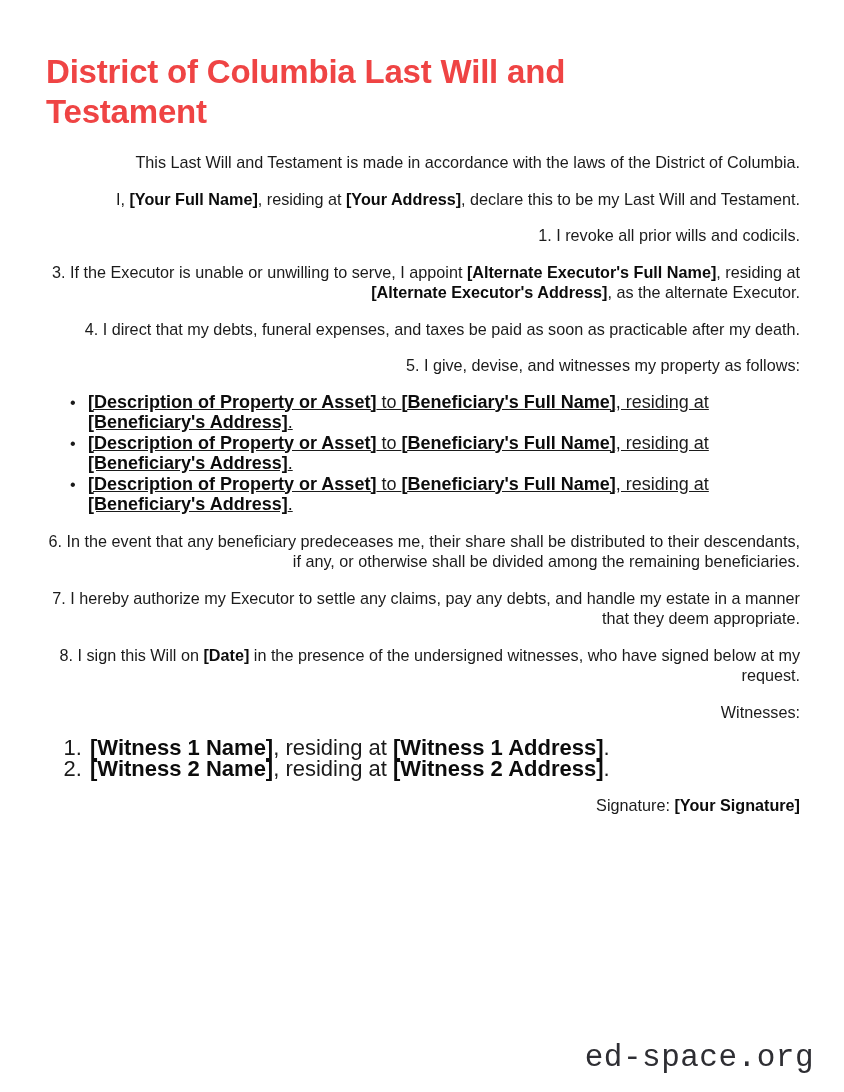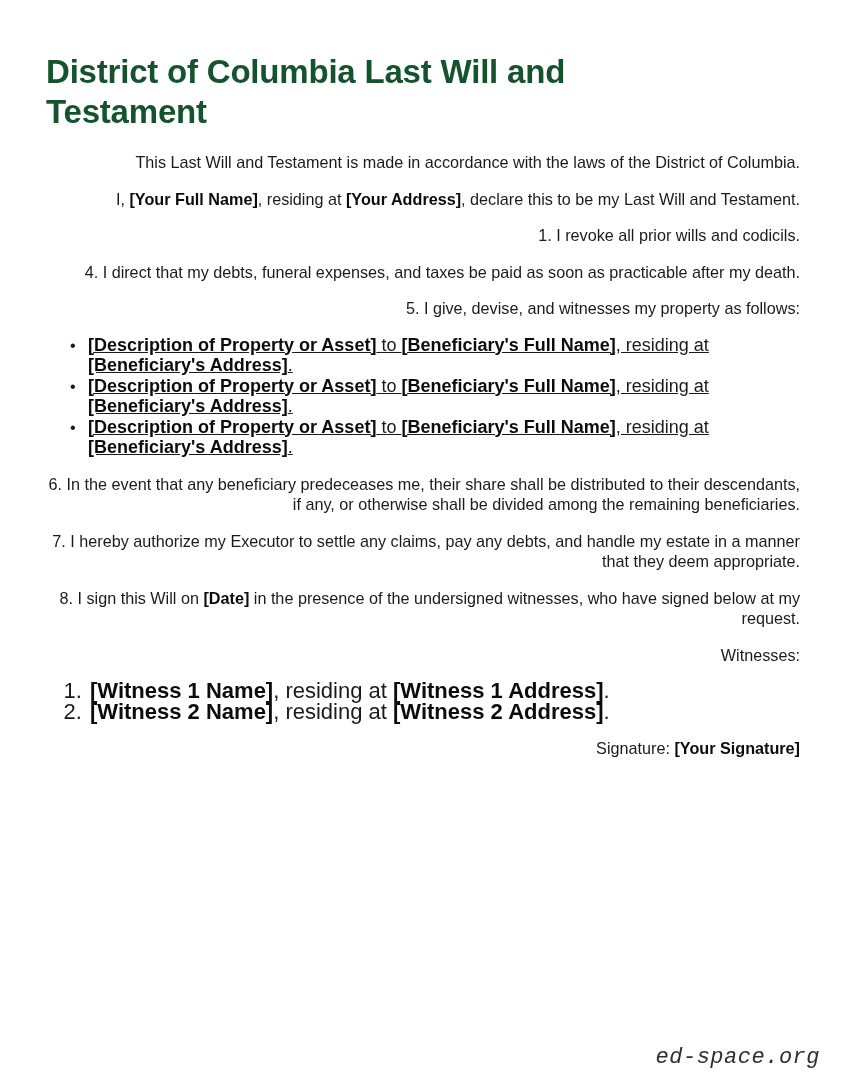--- a/index.html
+++ b/index.html
@@ -33,21 +33,21 @@
     top: 52px;
     width: 754px;
   }
 
   h1.doc-title {
     font-size: 33px;
     line-height: 40px;
     font-weight: bold;
     letter-spacing: -0.2px;
     margin: 0 0 20px 0;
-    color: #14532d;
+    color: #ef4444;
     max-width: 640px;
   }
 
   p.para {
     font-size: 16.2px;
     line-height: 20.5px;
     margin: 0 0 16px 0;
     color: #1b1b1b;
     text-align: right;
   }
@@ -94,46 +94,46 @@
     font-size: 22px;
     line-height: 20.5px;
     margin: 0;
     padding-left: 2px;
   }
 
   .spacer-top { margin-top: 14px; }
 
   .watermark {
     position: absolute;
-    right: 24px;
+    right: 30px;
     bottom: 16px;
     font-family: "Liberation Mono", "DejaVu Sans Mono", monospace;
-    font-size: 22px;
+    font-size: 31px;
     line-height: 36px;
     letter-spacing: 0.5px;
     color: #2e2e33;
     white-space: nowrap;
-    font-style: italic;
   }
 </style>
 </head>
 <body>
 
 <div class="page">
   <div class="content">
 
     <h1 class="doc-title">District of Columbia Last Will and Testament</h1>
 
     <p class="para"><span>This Last Will and Testament is made in accordance with the laws of the District of Columbia.</span></p>
 
     <p class="para"><span>I, </span><b>[Your Full Name]</b><span>, residing at </span><b>[Your Address]</b><span>, declare this to be my Last Will and Testament.</span></p>
 
     <p class="para"><span>1.</span><span> I revoke all prior wills and codicils.</span></p>
 
 
+    <p class="para"><span>3.</span><span> If the Executor is unable or unwilling to serve, I appoint </span><b>[Alternate Executor's Full Name]</b><span>, residing at </span><b>[Alternate Executor's Address]</b><span>, as the alternate Executor.</span></p>
 
     <p class="para"><span>4.</span><span> I direct that my debts, funeral expenses, and taxes be paid as soon as practicable after my death.</span></p>
 
     <p class="para"><span>5.</span><span> I give, devise, and witnesses my property as follows:</span></p>
 
     <ul class="bullets spacer-top">
       <li><b>[Description of Property or Asset]</b><span> to </span><b>[Beneficiary's Full Name]</b><span>, residing at </span><b>[Beneficiary's Address]</b><span>.</span></li>
       <li><b>[Description of Property or Asset]</b><span> to </span><b>[Beneficiary's Full Name]</b><span>, residing at </span><b>[Beneficiary's Address]</b><span>.</span></li>
       <li><b>[Description of Property or Asset]</b><span> to </span><b>[Beneficiary's Full Name]</b><span>, residing at </span><b>[Beneficiary's Address]</b><span>.</span></li>
     </ul>

